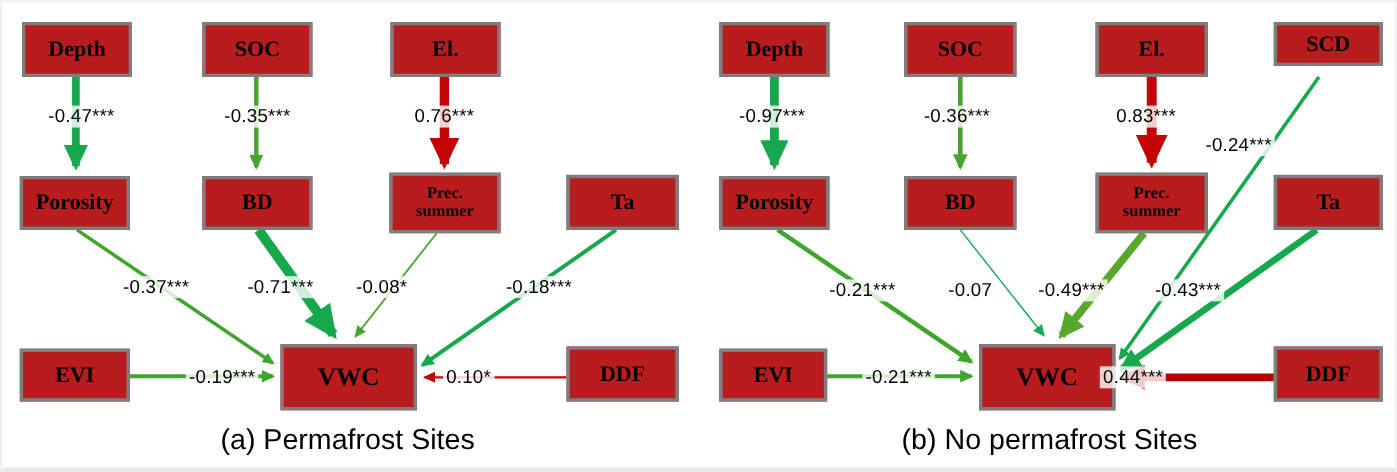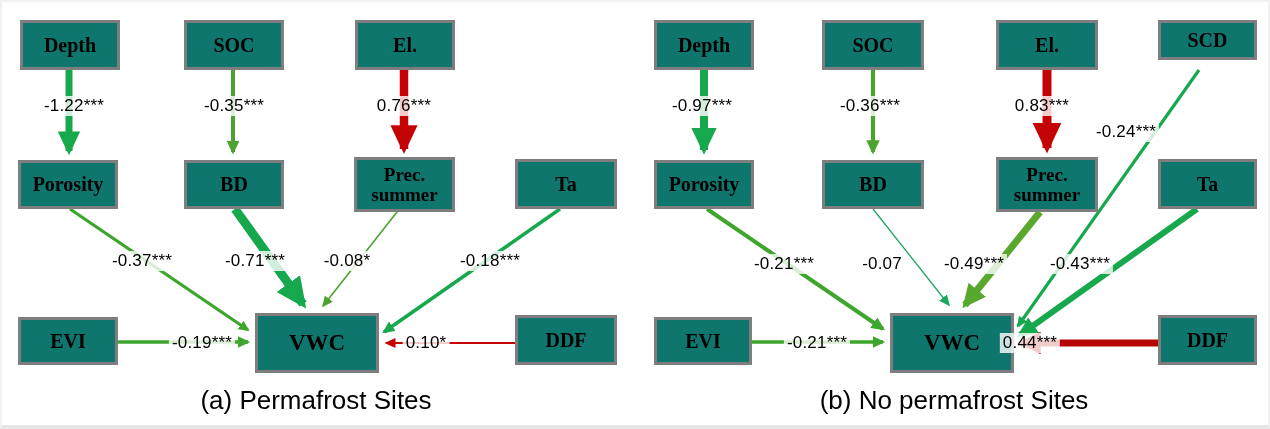--- a/index.html
+++ b/index.html
@@ -3,27 +3,27 @@
 <meta charset="utf-8">
 <style>
   html,body{margin:0;padding:0;background:#fff;}
   .fig{
     position:relative;width:1270px;height:429px;background:#fff;overflow:hidden;
     box-sizing:border-box;border:2px solid #f1f1f1;border-bottom:4px solid #e7e7e7;
     font-family:"Liberation Sans",sans-serif;
   }
   .edges{position:absolute;left:0;top:0;}
   .box{
-    position:absolute;box-sizing:border-box;background:#0f766e;border:3px solid #7e7e7e;
+    position:absolute;box-sizing:border-box;background:#b91c1c;border:3px solid #7e7e7e;
     display:flex;align-items:center;justify-content:center;text-align:center;
     font-family:"Liberation Serif",serif;font-weight:bold;font-size:20px;color:#000;
     line-height:1.02;z-index:2;
   }
   .box.big{font-size:23px;}
-  .box.two-line{font-size:19px;padding:0 5px;}
+  .box.two-line{font-size:15px;padding:0 5px;}
   .elabel{
     position:absolute;transform:translate(-50%,-50%);z-index:3;
     font-size:17px;color:#000;white-space:nowrap;
     background:rgba(255,255,255,0.80);padding:0 3px;letter-spacing:0.2px;
   }
   .caption{
     position:absolute;transform:translate(-50%,-50%);z-index:3;
     font-size:26px;color:#000;white-space:nowrap;
   }
 </style>
@@ -109,21 +109,21 @@
   <div class="box" style="left:16px;top:315px;width:100px;height:48px">
       <span>EVI</span>
     </div>
   <div class="box big" style="left:253px;top:311px;width:124px;height:60px">
       <span>VWC</span>
     </div>
   <div class="box" style="left:513px;top:313px;width:102px;height:50px">
       <span>DDF</span>
     </div>
 
-  <div class="elabel" style="left:72px;top:104px">-1.22***</div>
+  <div class="elabel" style="left:72px;top:104px">-0.47***</div>
   <div class="elabel" style="left:232px;top:104px">-0.35***</div>
   <div class="elabel" style="left:402px;top:104px">0.76***</div>
   <div class="elabel" style="left:140px;top:259px">-0.37***</div>
   <div class="elabel" style="left:253px;top:259px">-0.71***</div>
   <div class="elabel" style="left:345px;top:259px">-0.08*</div>
   <div class="elabel" style="left:488px;top:259px">-0.18***</div>
   <div class="elabel" style="left:200px;top:341px">-0.19***</div>
   <div class="elabel" style="left:424px;top:341px">0.10*</div>
 
   <div class="caption" style="left:314px;top:398px">(a) Permafrost Sites</div>

